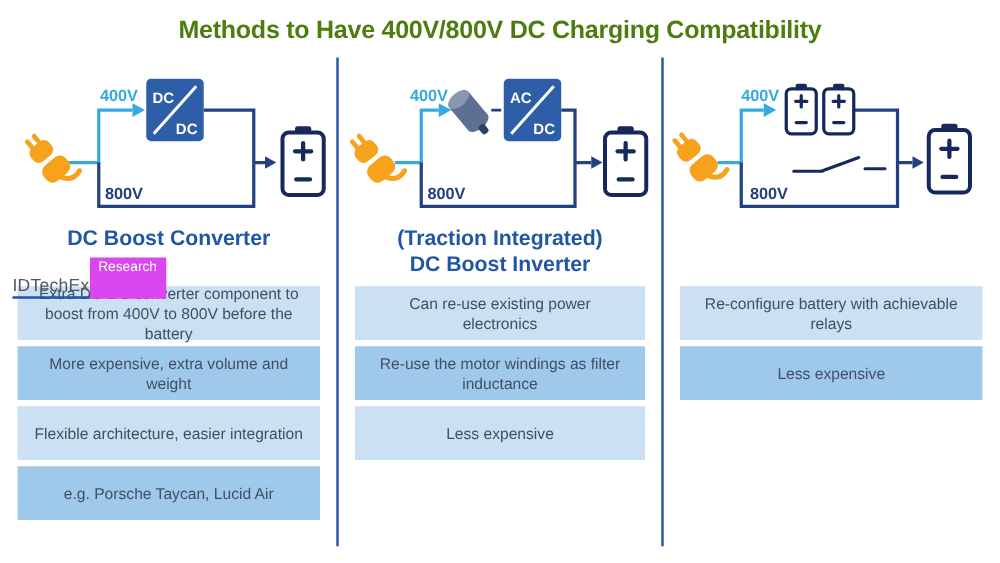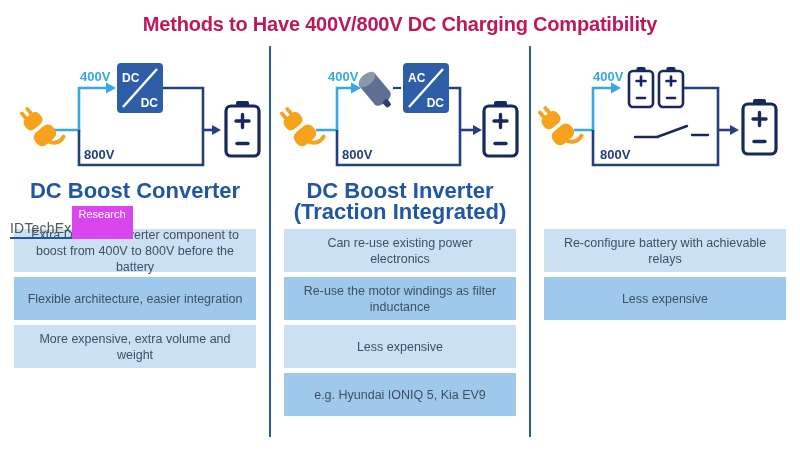--- a/index.html
+++ b/index.html
@@ -2,33 +2,33 @@
 <html><head>
 <meta charset="utf-8">
 <style>
   html,body{margin:0;padding:0;background:#fff;}
   .canvas{
     position:relative;width:800px;height:450px;overflow:hidden;background:#ffffff;
     font-family:"Liberation Sans",sans-serif;
   }
   .title{
     position:absolute;top:13px;left:0;width:100%;text-align:center;
-    font-size:20px;font-weight:bold;color:#be185d;letter-spacing:-0.2px;
+    font-size:20px;font-weight:bold;color:#4d7c0f;letter-spacing:-0.2px;
   }
   .divider{position:absolute;top:46px;width:2px;height:391px;background:#2B5BA5;}
   .divider.d1{left:269px;}
   .divider.d2{left:529px;}
   .column{position:absolute;top:0;height:450px;}
   .col1{left:0;width:270px;}
   .col2{left:270px;width:260px;}
   .col3{left:530px;width:270px;}
   .circuit{position:absolute;top:55px;left:0;}
   .heading{
     position:absolute;top:180px;left:0;right:0;text-align:center;
-    font-size:22px;line-height:21px;font-weight:bold;color:#2156A5;
+    font-size:17px;line-height:21px;font-weight:bold;color:#2156A5;
   }
   .points{position:absolute;top:229px;left:14px;right:14px;}
   .point{
     height:43px;margin-bottom:5px;display:flex;align-items:center;justify-content:center;
     text-align:center;font-size:12.5px;line-height:16px;color:#414F66;padding:0 12px;
     box-sizing:border-box;
   }
   .point:nth-child(odd){background:#CBE0F2;}
   .point:nth-child(even){background:#9FC9EA;}
   .logo{position:absolute;left:10px;top:206px;display:flex;align-items:flex-end;gap:0;}
@@ -102,22 +102,23 @@
       <text class="boxlabel" x="122" y="27">DC</text>
       <text class="boxlabel" x="158" y="52" text-anchor="end">DC</text>
       <use href="#bat-lg" transform="translate(226,46)"></use>
       <use href="#plug" transform="translate(40,76) rotate(-40)"></use>
     </svg>
     <div class="heading">
       <span>DC Boost Converter</span>
     </div>
     <div class="points">
       <div class="point">Extra DC-DC converter component to boost from 400V to 800V before the battery</div>
+      <div class="point">More expensive, extra volume and weight</div>
       <div class="point">Flexible architecture, easier integration</div>
-      <div class="point">More expensive, extra volume and weight</div>
+      <div class="point">e.g. Porsche Taycan, Lucid Air</div>
     </div>
   </div>
 
   <div class="column col2">
     <svg class="circuit" width="260" height="125" viewBox="0 0 260 125">
       <g>
         <path d="M46 75 H67 V33 H81" stroke="#36A9E1" stroke-width="2.6" fill="none"></path>
         <polygon points="81,27.5 81,38.5 91,33" fill="#36A9E1"></polygon>
       </g>
       <g>
@@ -129,28 +130,27 @@
       <text class="vlabel" x="58" y="26" fill="#36A9E1">400V</text>
       <text class="vlabel" x="72" y="104" fill="#24407F">800V</text>
       <use href="#motor" transform="translate(104,33) rotate(-40)"></use>
       <use href="#conv-box" x="133" y="8"></use>
       <text class="boxlabel" x="138" y="27">AC</text>
       <text class="boxlabel" x="174" y="52" text-anchor="end">DC</text>
       <use href="#bat-lg" transform="translate(214,46)"></use>
       <use href="#plug" transform="translate(30,76) rotate(-40)"></use>
     </svg>
     <div class="heading">
+      <div>(Traction Integrated)</div>
       <div>DC Boost Inverter</div>
-      <div>(Traction Integrated)</div>
     </div>
     <div class="points">
       <div class="point">Can re-use existing power electronics</div>
       <div class="point">Re-use the motor windings as filter inductance</div>
       <div class="point">Less expensive</div>
-      <div class="point">e.g. Hyundai IONIQ 5, Kia EV9</div>
     </div>
   </div>
 
   <div class="column col3">
     <svg class="circuit" width="270" height="125" viewBox="0 0 270 125">
       <g>
         <path d="M44 75 H63 V33 H81" stroke="#36A9E1" stroke-width="2.6" fill="none"></path>
         <polygon points="81,27.5 81,38.5 91,33" fill="#36A9E1"></polygon>
       </g>
       <g>

